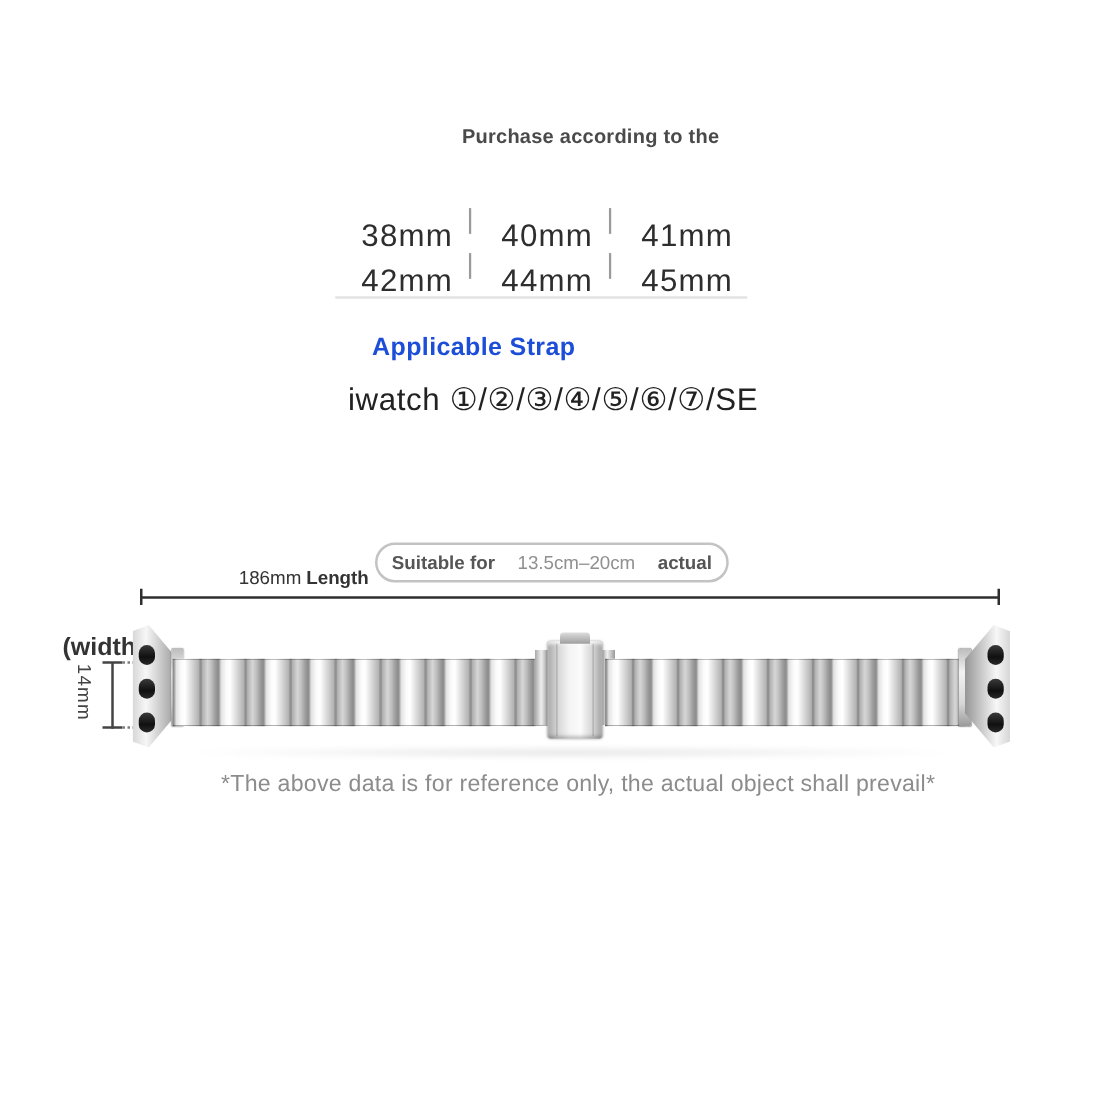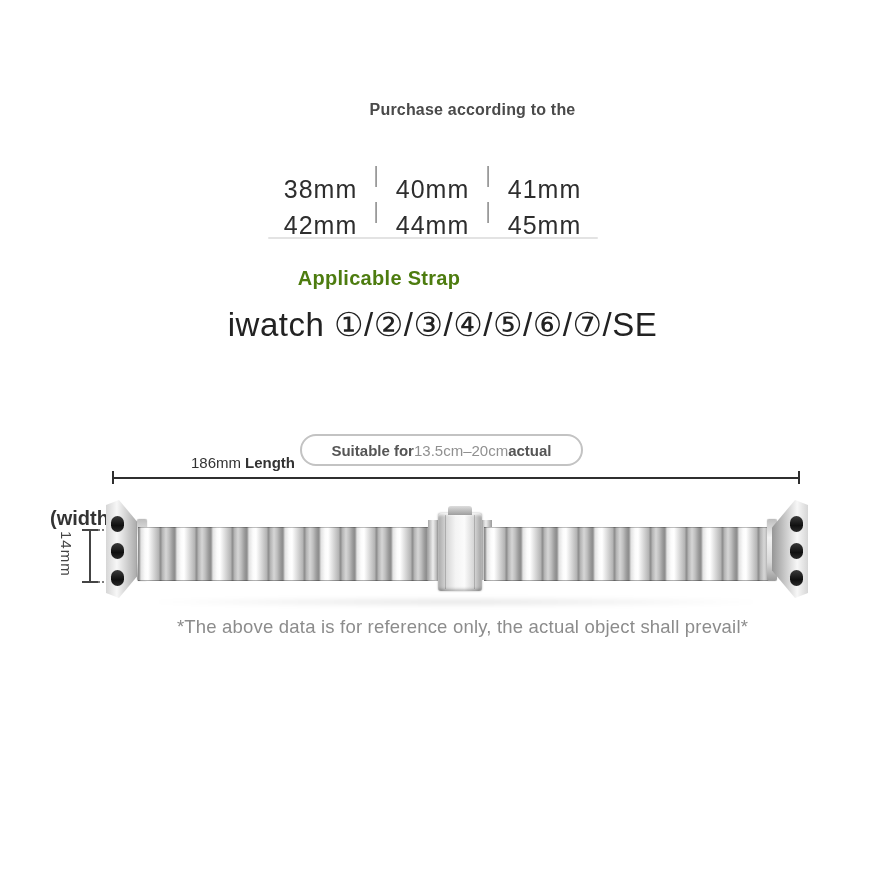--- a/index.html
+++ b/index.html
@@ -8,34 +8,34 @@
   .abs{position:absolute;}
 
   
   .header{top:100px;left:0;width:865px;text-align:center;font-weight:bold;
           font-size:16px;line-height:19px;color:#4a4a4a;letter-spacing:.2px;margin-left:40px;}
 
   
   .sizes{top:157px;left:0;width:865px;}
   .size-row{display:flex;justify-content:center;align-items:center;gap:9px;
             height:36px;font-size:25px;color:#2e2e2e;letter-spacing:1px;}
-  .size-cell{width:84px;text-align:center;margin-top:28px;}
+  .size-cell{width:84px;text-align:right;margin-top:28px;}
   .size-sep{width:10px;text-align:center;color:#9a9a9a;font-size:22px;}
 
   .divider{top:237px;left:268px;width:330px;height:2px;background:#e3e3e3;border-radius:1px;}
 
   .strap-title{top:267px;left:0;width:758px;text-align:center;font-weight:bold;
-               font-size:20px;color:#4d7c0f;letter-spacing:.3px;}
+               font-size:20px;color:#1d4ed8;letter-spacing:.3px;}
   .strap-models{top:305px;left:0;width:885px;text-align:center;
-                font-size:33px;color:#222222;letter-spacing:.5px;}
+                font-size:25px;color:#222222;letter-spacing:.5px;}
 
   
   .fit-badge{top:434px;left:300px;width:283px;height:32px;box-sizing:border-box;
              border:2px solid #c3c3c3;border-radius:17px;display:flex;align-items:center;
-             justify-content:center;gap:0;font-size:15px;background:#fff;}
+             justify-content:center;gap:18px;font-size:15px;background:#fff;}
   .fb-bold{font-weight:bold;color:#555555;}
   .fb-light{color:#909090;text-align:center;}
 
   
   .len-label{top:454px;left:143px;font-size:15px;color:#333;margin-left:48px;}
   .len-label b{margin-left:4px;}
   .len-line{top:477px;left:113px;width:687px;height:2px;background:#2f2f2f;}
   .len-tick{top:471px;width:2px;height:13px;background:#2f2f2f;}
   .len-tick.l{left:112px;} .len-tick.r{left:798px;}
 

